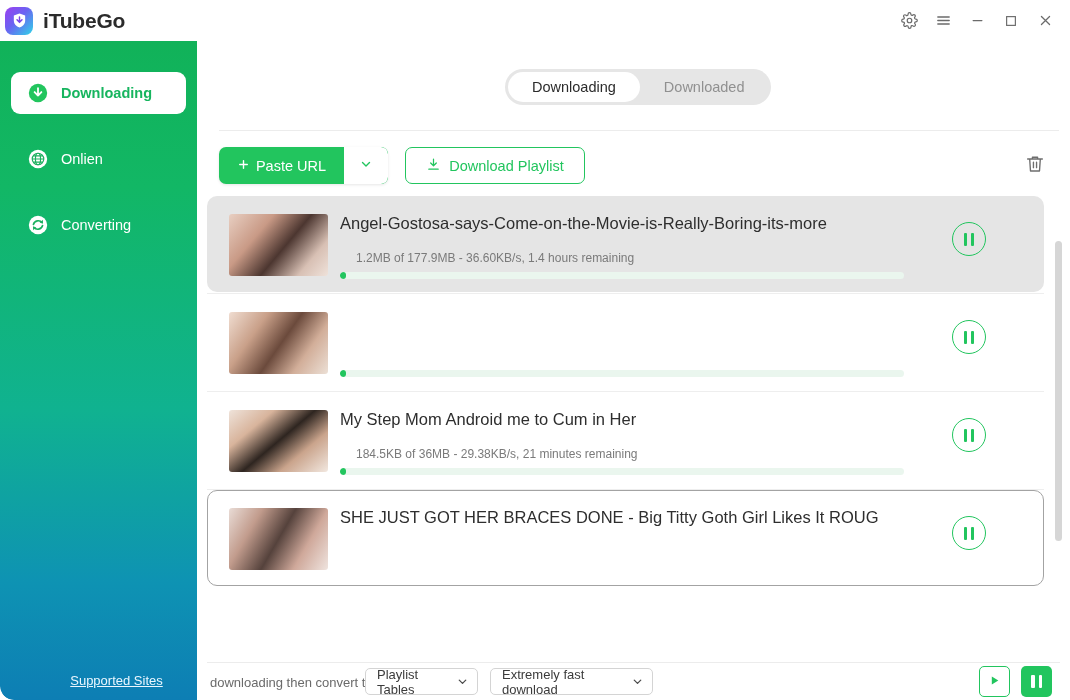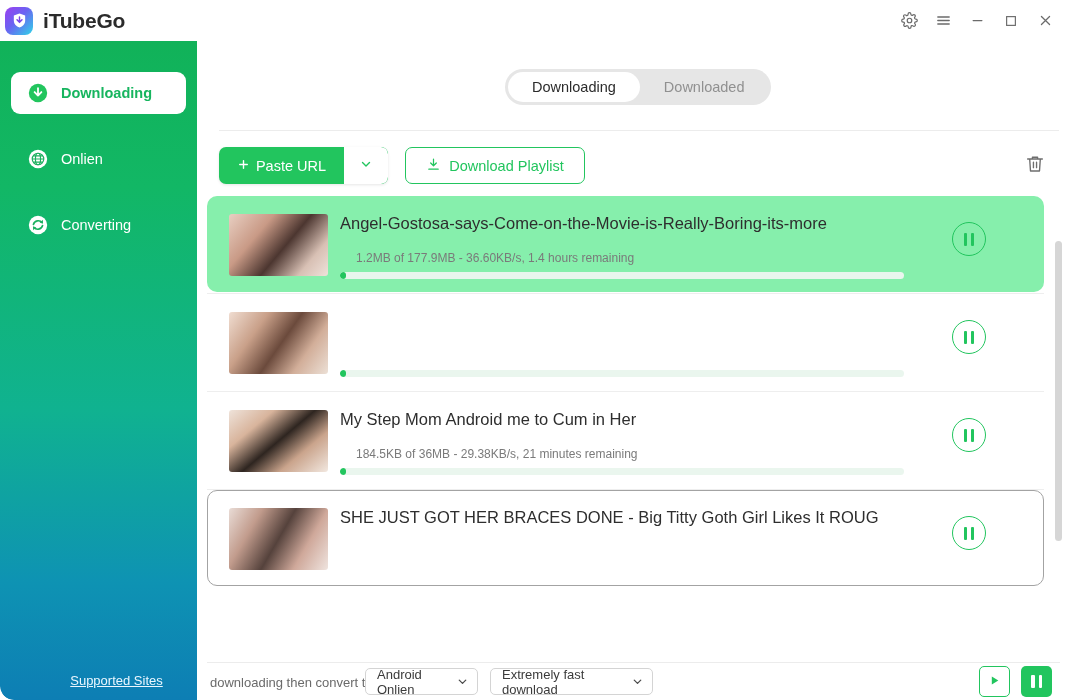--- a/index.html
+++ b/index.html
@@ -152,21 +152,21 @@
     width: 873px; height: 466px;
     overflow: hidden;
   }
   .card {
     position: absolute; left: 10px;
     width: 837px; height: 96px;
     border-radius: 10px;
     background: #ffffff;
     border: 1px solid transparent;
   }
-  .card.selected { background: #86efac; }
+  .card.selected { background: #e5e5e5; }
   .card.outlined { border: 1px solid #a3a3a3; }
   .card-sep {
     position: absolute; left: 10px; width: 837px; height: 1px;
     background: #eeeeee;
   }
   .thumb {
     position: absolute; left: 21px; top: 17px;
     width: 99px; height: 62px;
     border-radius: 3px;
     overflow: hidden;
@@ -466,21 +466,21 @@
         <div id="scrollbar-thumb"></div>
       </div>
     </div>
 
     <div id="divider-bottom"></div>
 
     <div id="footer">
       <div id="convert-label">downloading then convert to:</div>
 
       <div class="select" id="select-format">
-        <span>Android Onlien</span>
+        <span>Playlist Tables</span>
         <span class="sel-caret">
           <svg width="13" height="13" viewBox="0 0 24 24" fill="none" stroke="#4a4a4a" stroke-width="2.4" stroke-linecap="round" stroke-linejoin="round">
               <path d="M6 9.5l6 6 6-6"></path>
             </svg>
         </span>
       </div>
 
       <div class="select" id="select-speed">
         <span>Extremely fast download</span>
         <span class="sel-caret">

